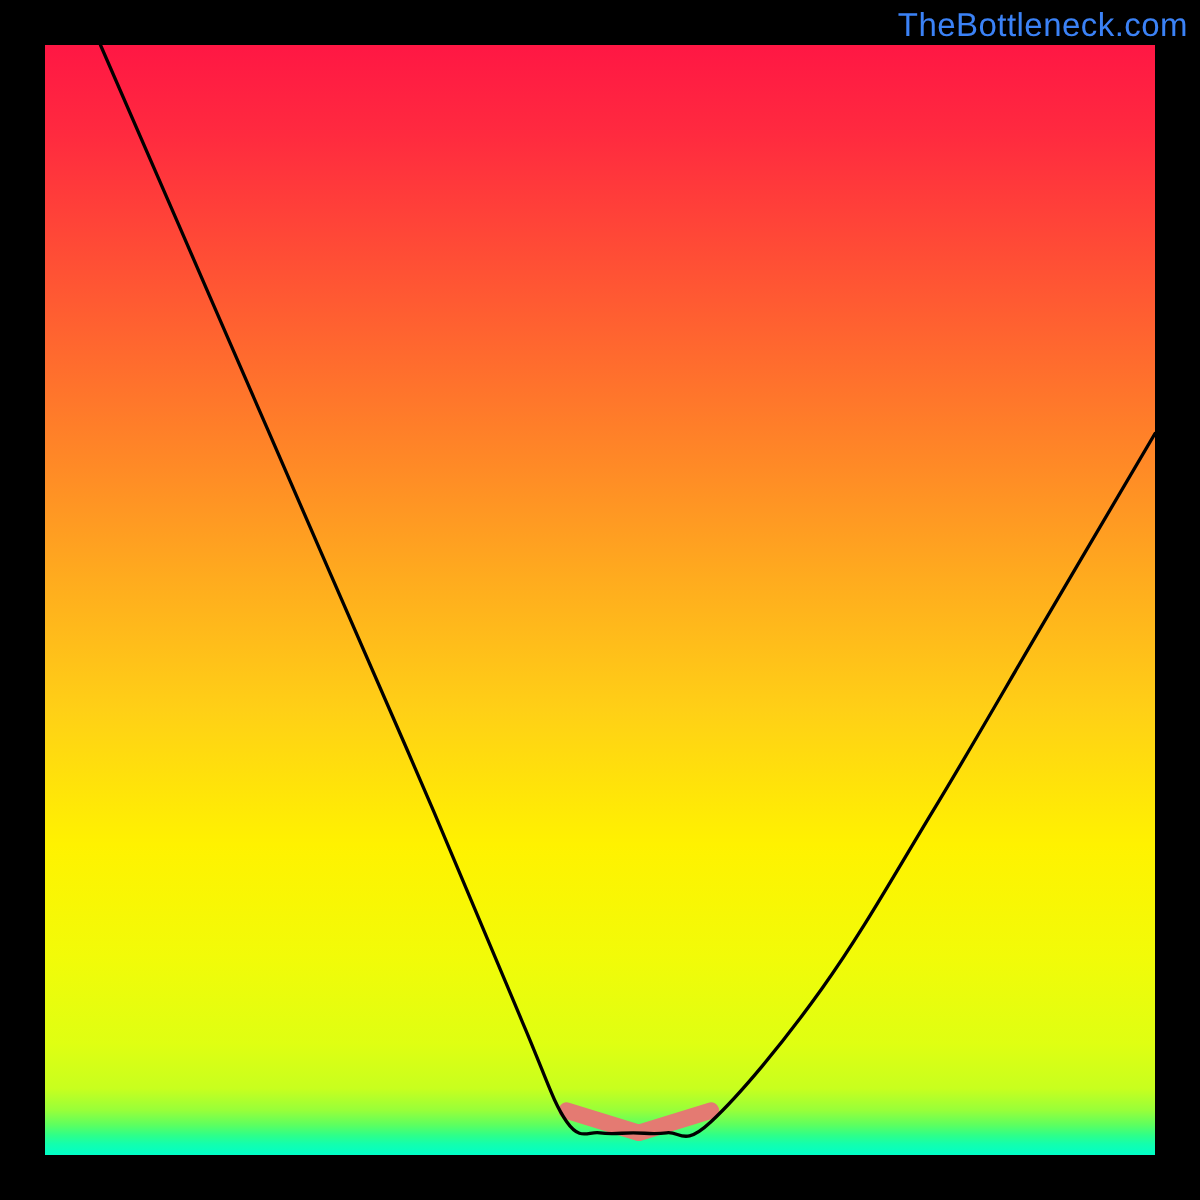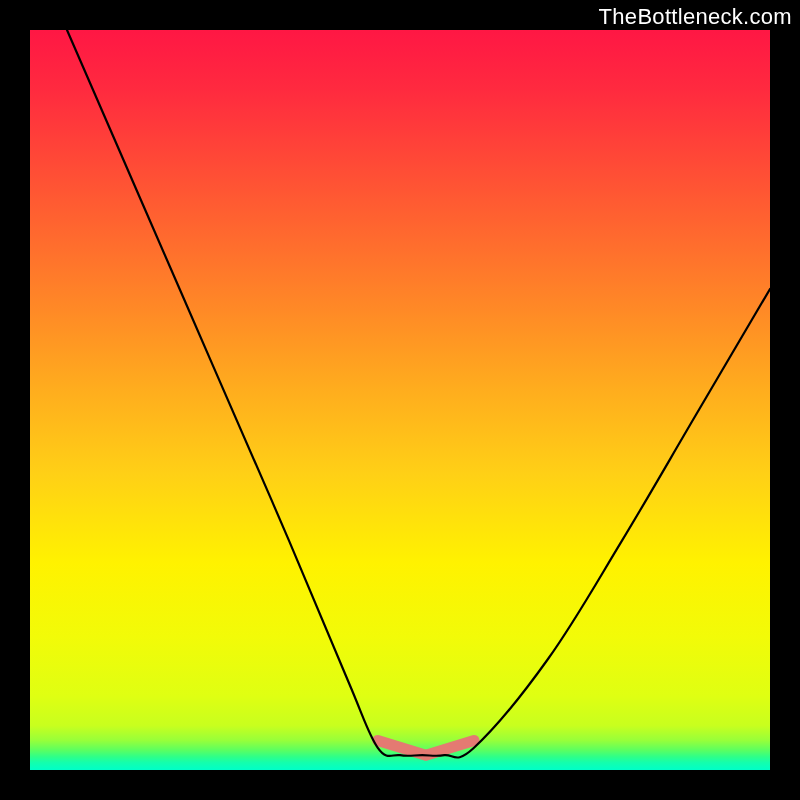--- a/index.html
+++ b/index.html
@@ -45,21 +45,21 @@
       #13ffad 99%,
       #00ffc8 100%
     );
   }
   .credit {
     position: absolute;
     right: 8px;
     top: 4px;
     font-size: 22px;
     font-weight: 500;
-    color: #ffffff;
+    color: #3b82f6;
     letter-spacing: 0.3px;
   }
   svg.curve {
     position: absolute;
     left: 0;
     top: 0;
     width: 740px;
     height: 740px;
   }
 </style>

